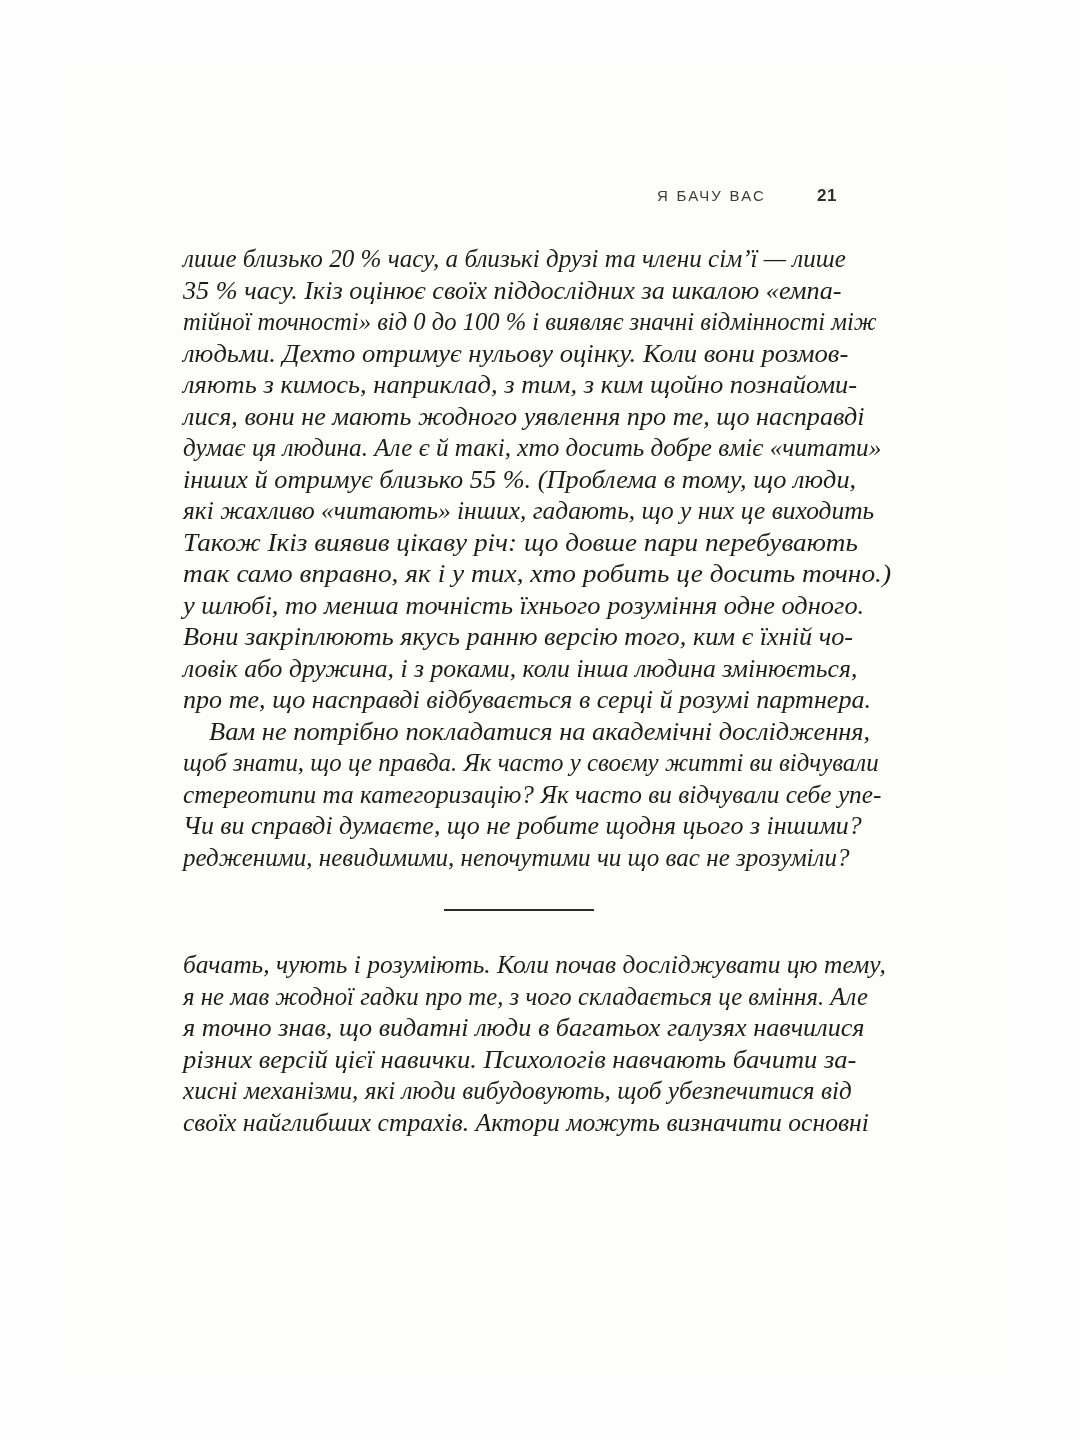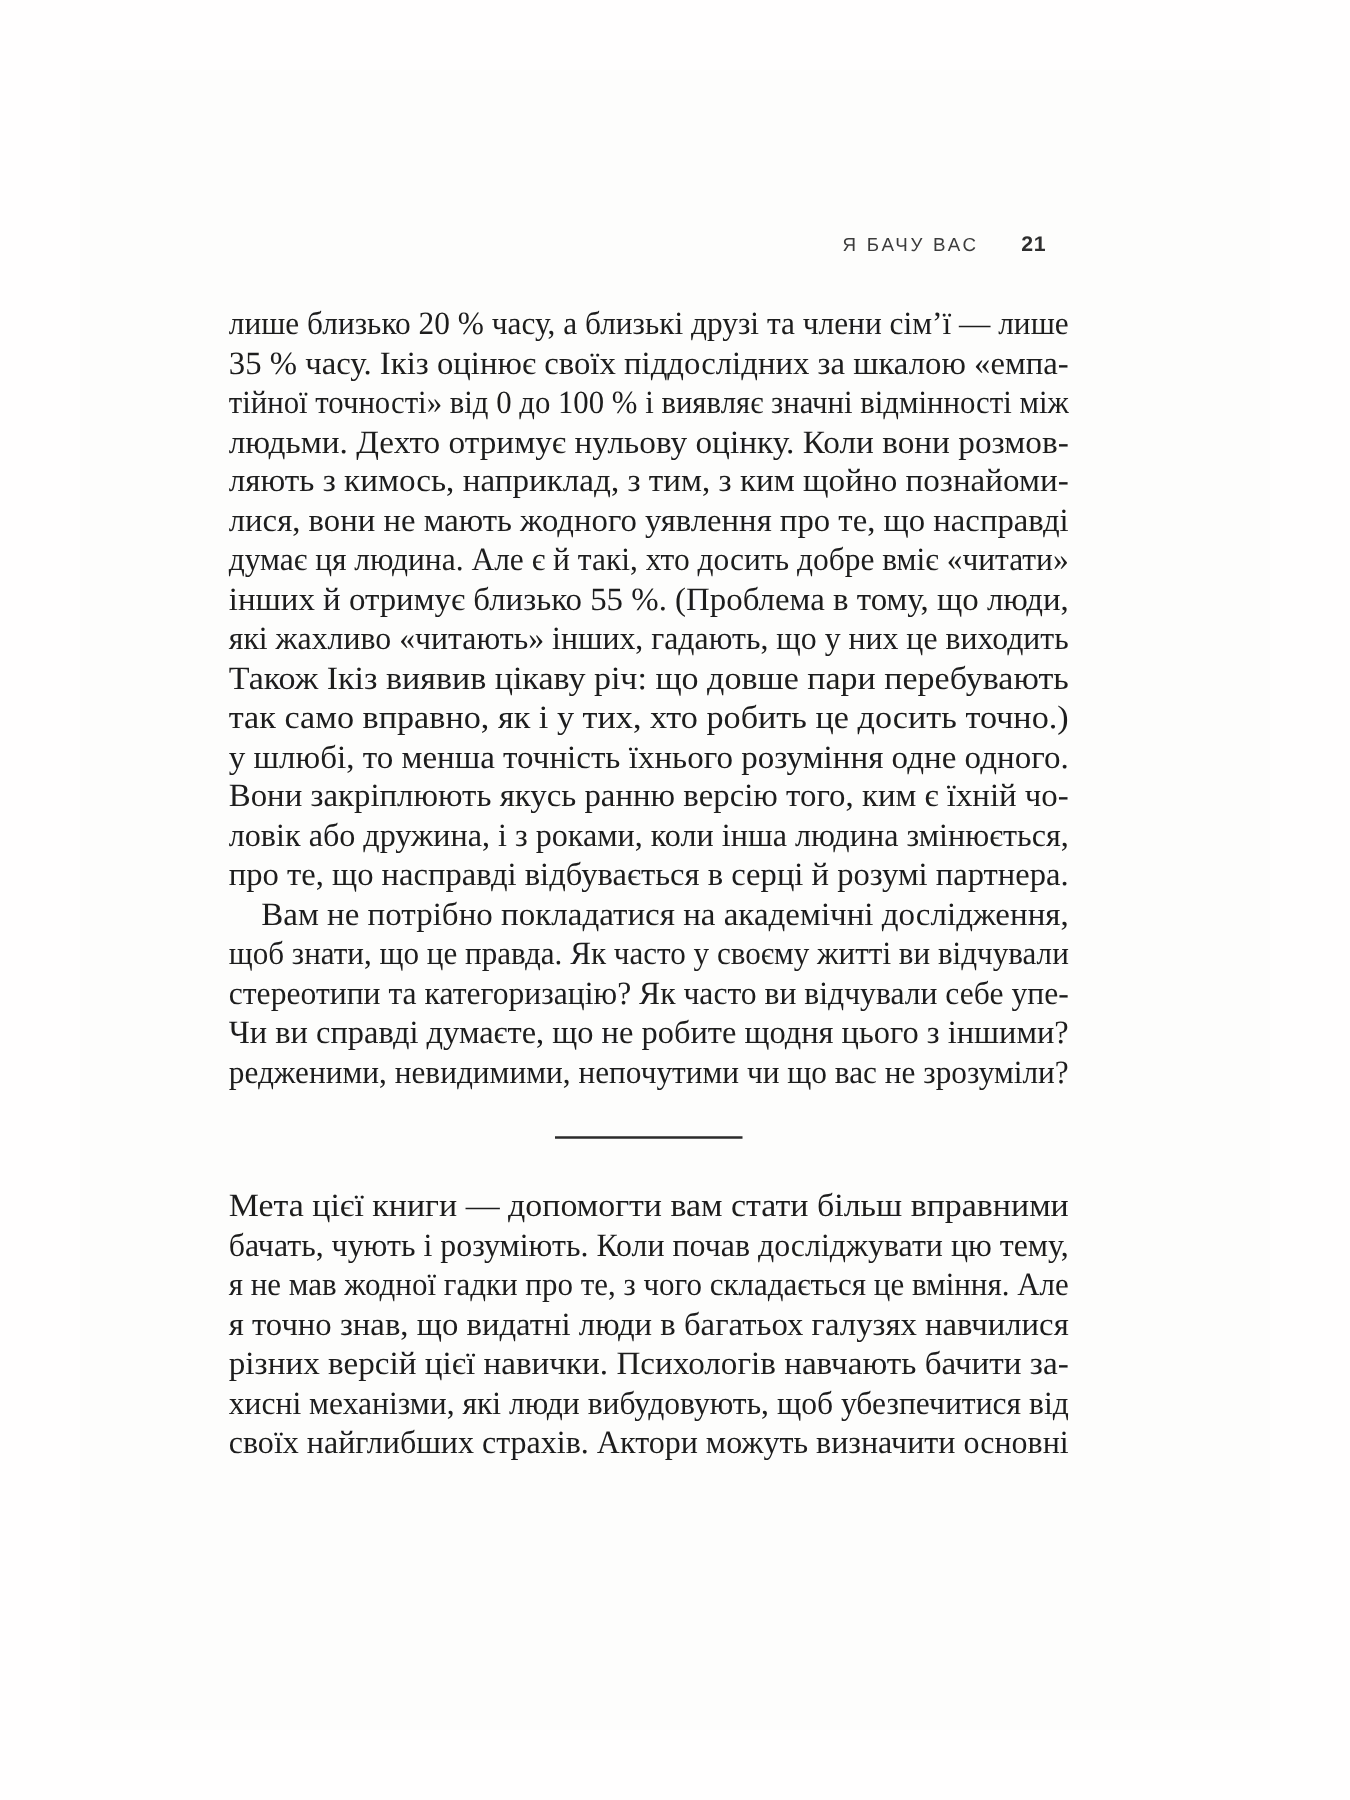--- a/index.html
+++ b/index.html
@@ -22,21 +22,21 @@
     background: #fdfdfc;
   }
   .running-head {
     position: absolute;
     top: 186px;
     left: 183px;
     width: 672px;
     display: flex;
     justify-content: flex-end;
     align-items: baseline;
-    gap: 34px;
+    gap: 51px;
     padding-right: 18px;
     box-sizing: border-box;
     font-family: "Liberation Sans", "DejaVu Sans", sans-serif;
   }
   .rh-title {
     font-size: 15px;
     letter-spacing: 2.2px;
     color: #3c3c3c;
     white-space: nowrap;
   }
@@ -47,20 +47,21 @@
     color: #2e2e2e;
     text-align: right;
   }
   .body-text {
     position: absolute;
     top: 243px;
     left: 183px;
     width: 672px;
     color: #1d1d1d;
     font-size: 26px;
+    font-style: italic;
   }
   .paragraph { margin: 0; }
   .line {
     height: 31.5px;
     line-height: 31.5px;
     overflow: visible;
     white-space: nowrap;
   }
   .line > .line-text {
     display: inline-block;
@@ -106,21 +107,20 @@
       </div>
       <div class="paragraph">
         <div class="line indent"><span class="line-text" style="transform: scaleX(1.0156);">Вам не потрібно покладатися на академічні дослідження,</span></div>
         <div class="line"><span class="line-text" style="transform: scaleX(0.957);">щоб знати, що це правда. Як часто у своєму житті ви відчували</span></div>
         <div class="line"><span class="line-text" style="transform: scaleX(0.9732);">стереотипи та категоризацію? Як часто ви відчували себе упе-</span></div>
         <div class="line"><span class="line-text" style="transform: scaleX(0.9981);">Чи ви справді думаєте, що не робите щодня цього з іншими?</span></div>
         <div class="line"><span class="line-text" style="transform: scaleX(0.9635);">редженими, невидимими, непочутими чи що вас не зрозуміли?</span></div>
       </div>
       <div class="divider"></div>
       <div class="paragraph">
-        <div class="line"><span class="line-text" style="transform: scaleX(1.0436);">Мета цієї книги — допомогти вам стати більш вправними</span></div>
         <div class="line"><span class="line-text" style="transform: scaleX(0.9809);">бачать, чують і розуміють. Коли почав досліджувати цю тему,</span></div>
         <div class="line"><span class="line-text" style="transform: scaleX(0.9532);">я не мав жодної гадки про те, з чого складається це вміння. Але</span></div>
         <div class="line"><span class="line-text" style="transform: scaleX(1.0071);">я точно знав, що видатні люди в багатьох галузях навчилися</span></div>
         <div class="line"><span class="line-text" style="transform: scaleX(1.0203);">різних версій цієї навички. Психологів навчають бачити за-</span></div>
         <div class="line"><span class="line-text" style="transform: scaleX(0.9721);">хисні механізми, які люди вибудовують, щоб убезпечитися від</span></div>
         <div class="line"><span class="line-text" style="transform: scaleX(0.9853);">своїх найглибших страхів. Актори можуть визначити основні</span></div>
       </div>
     </main>
 </div>
 

